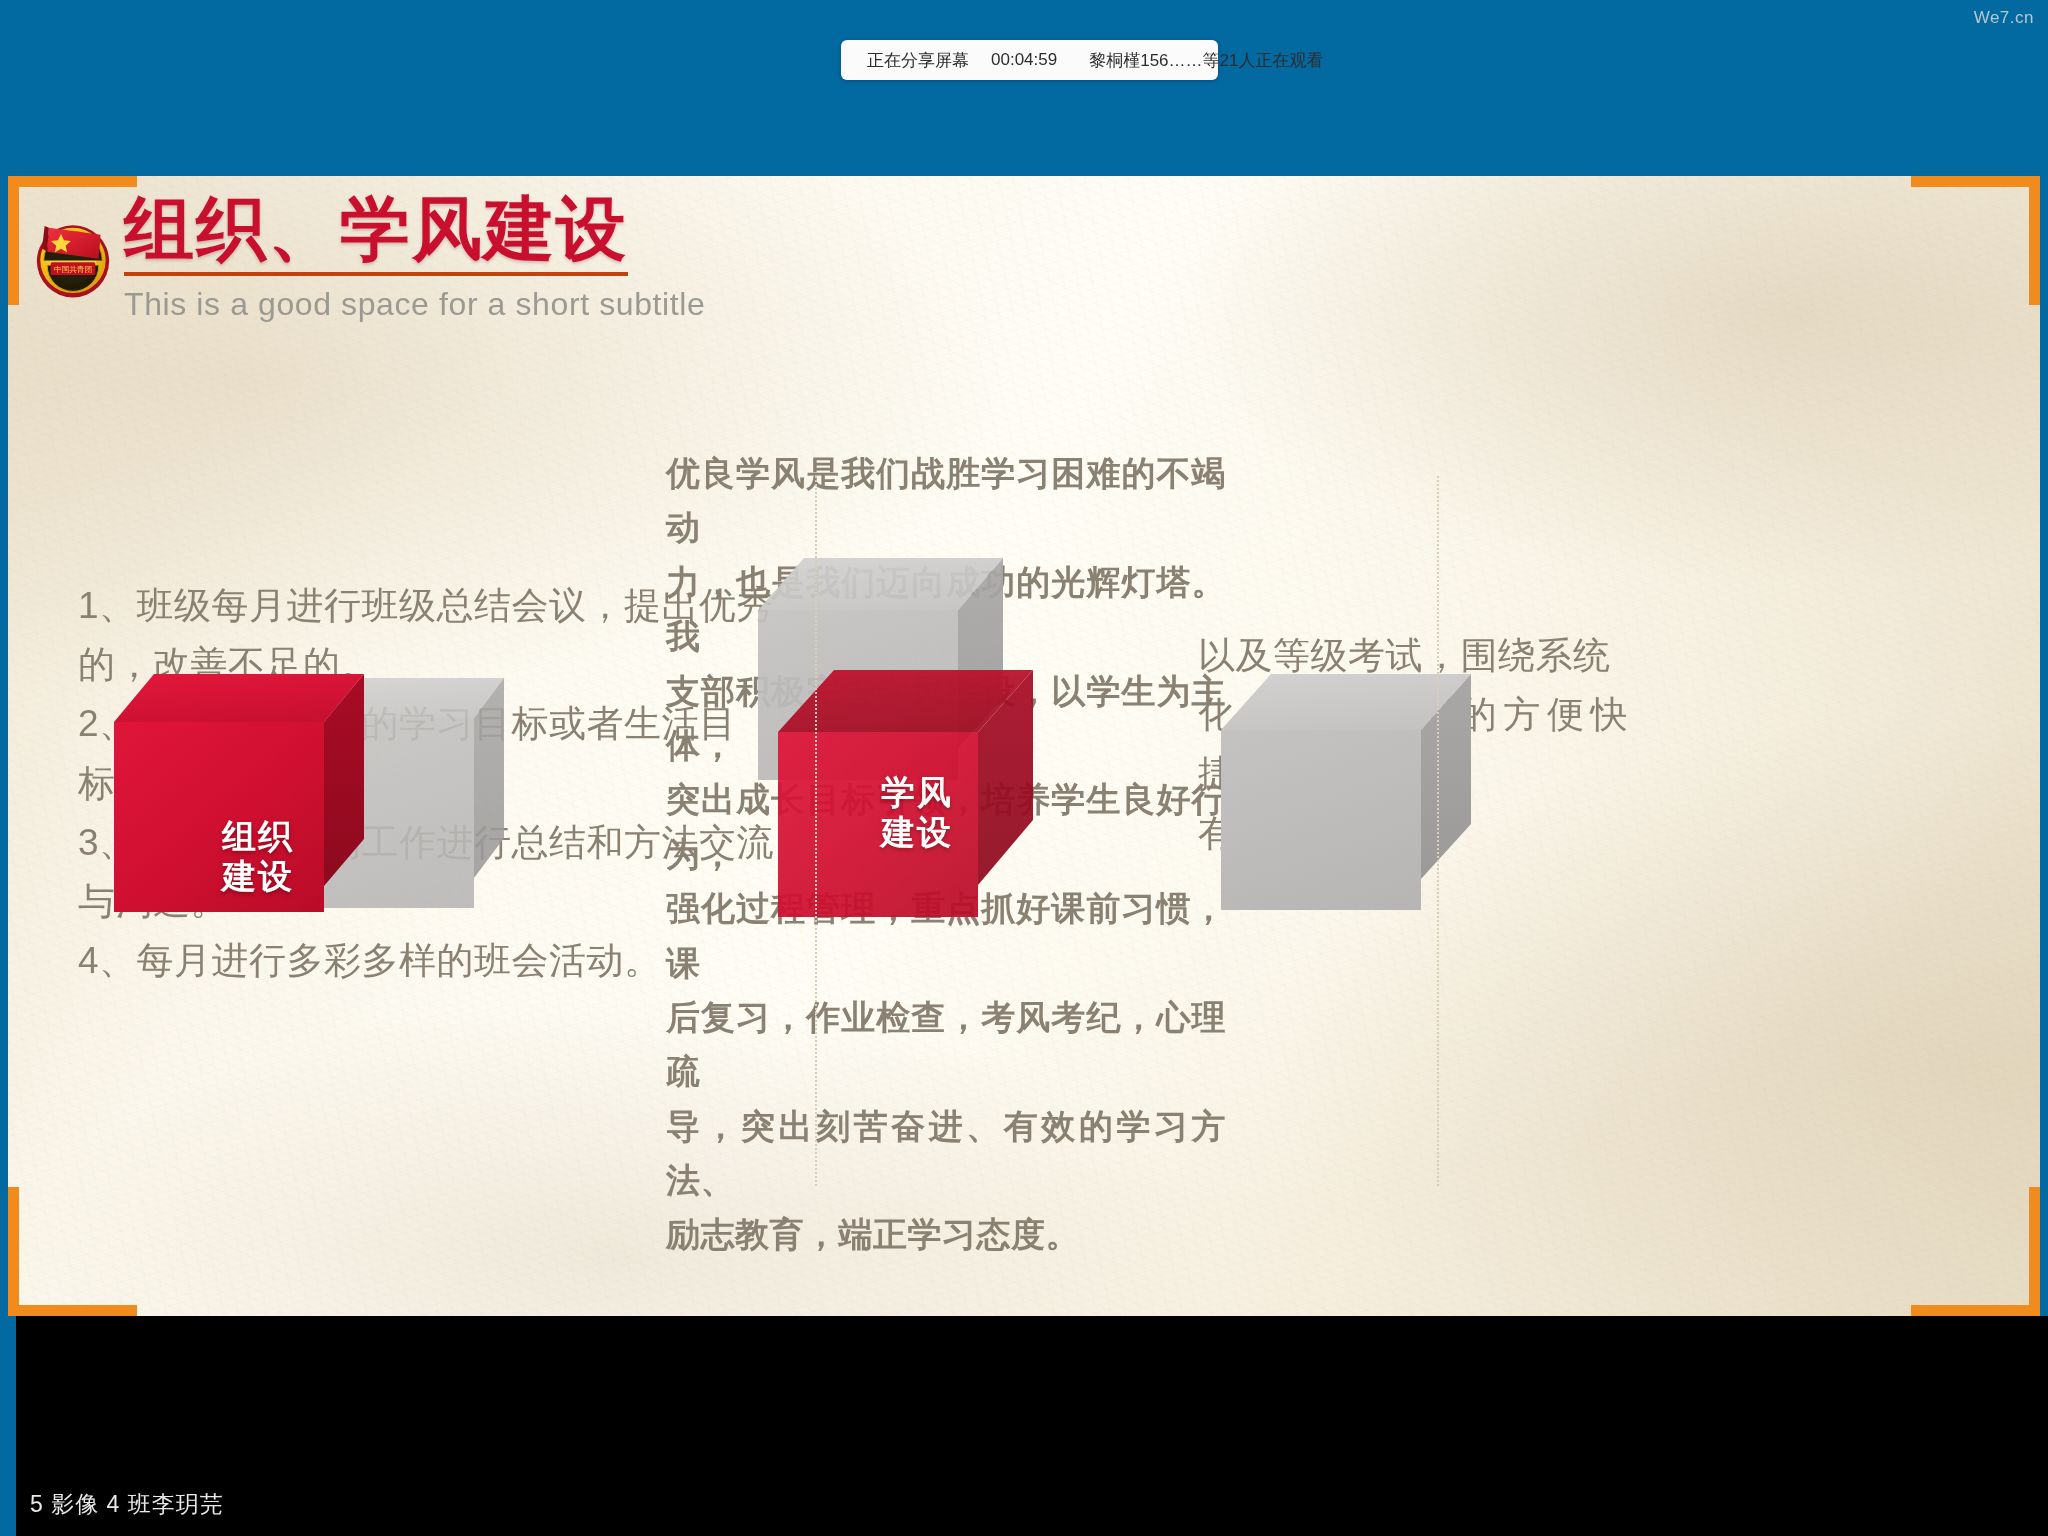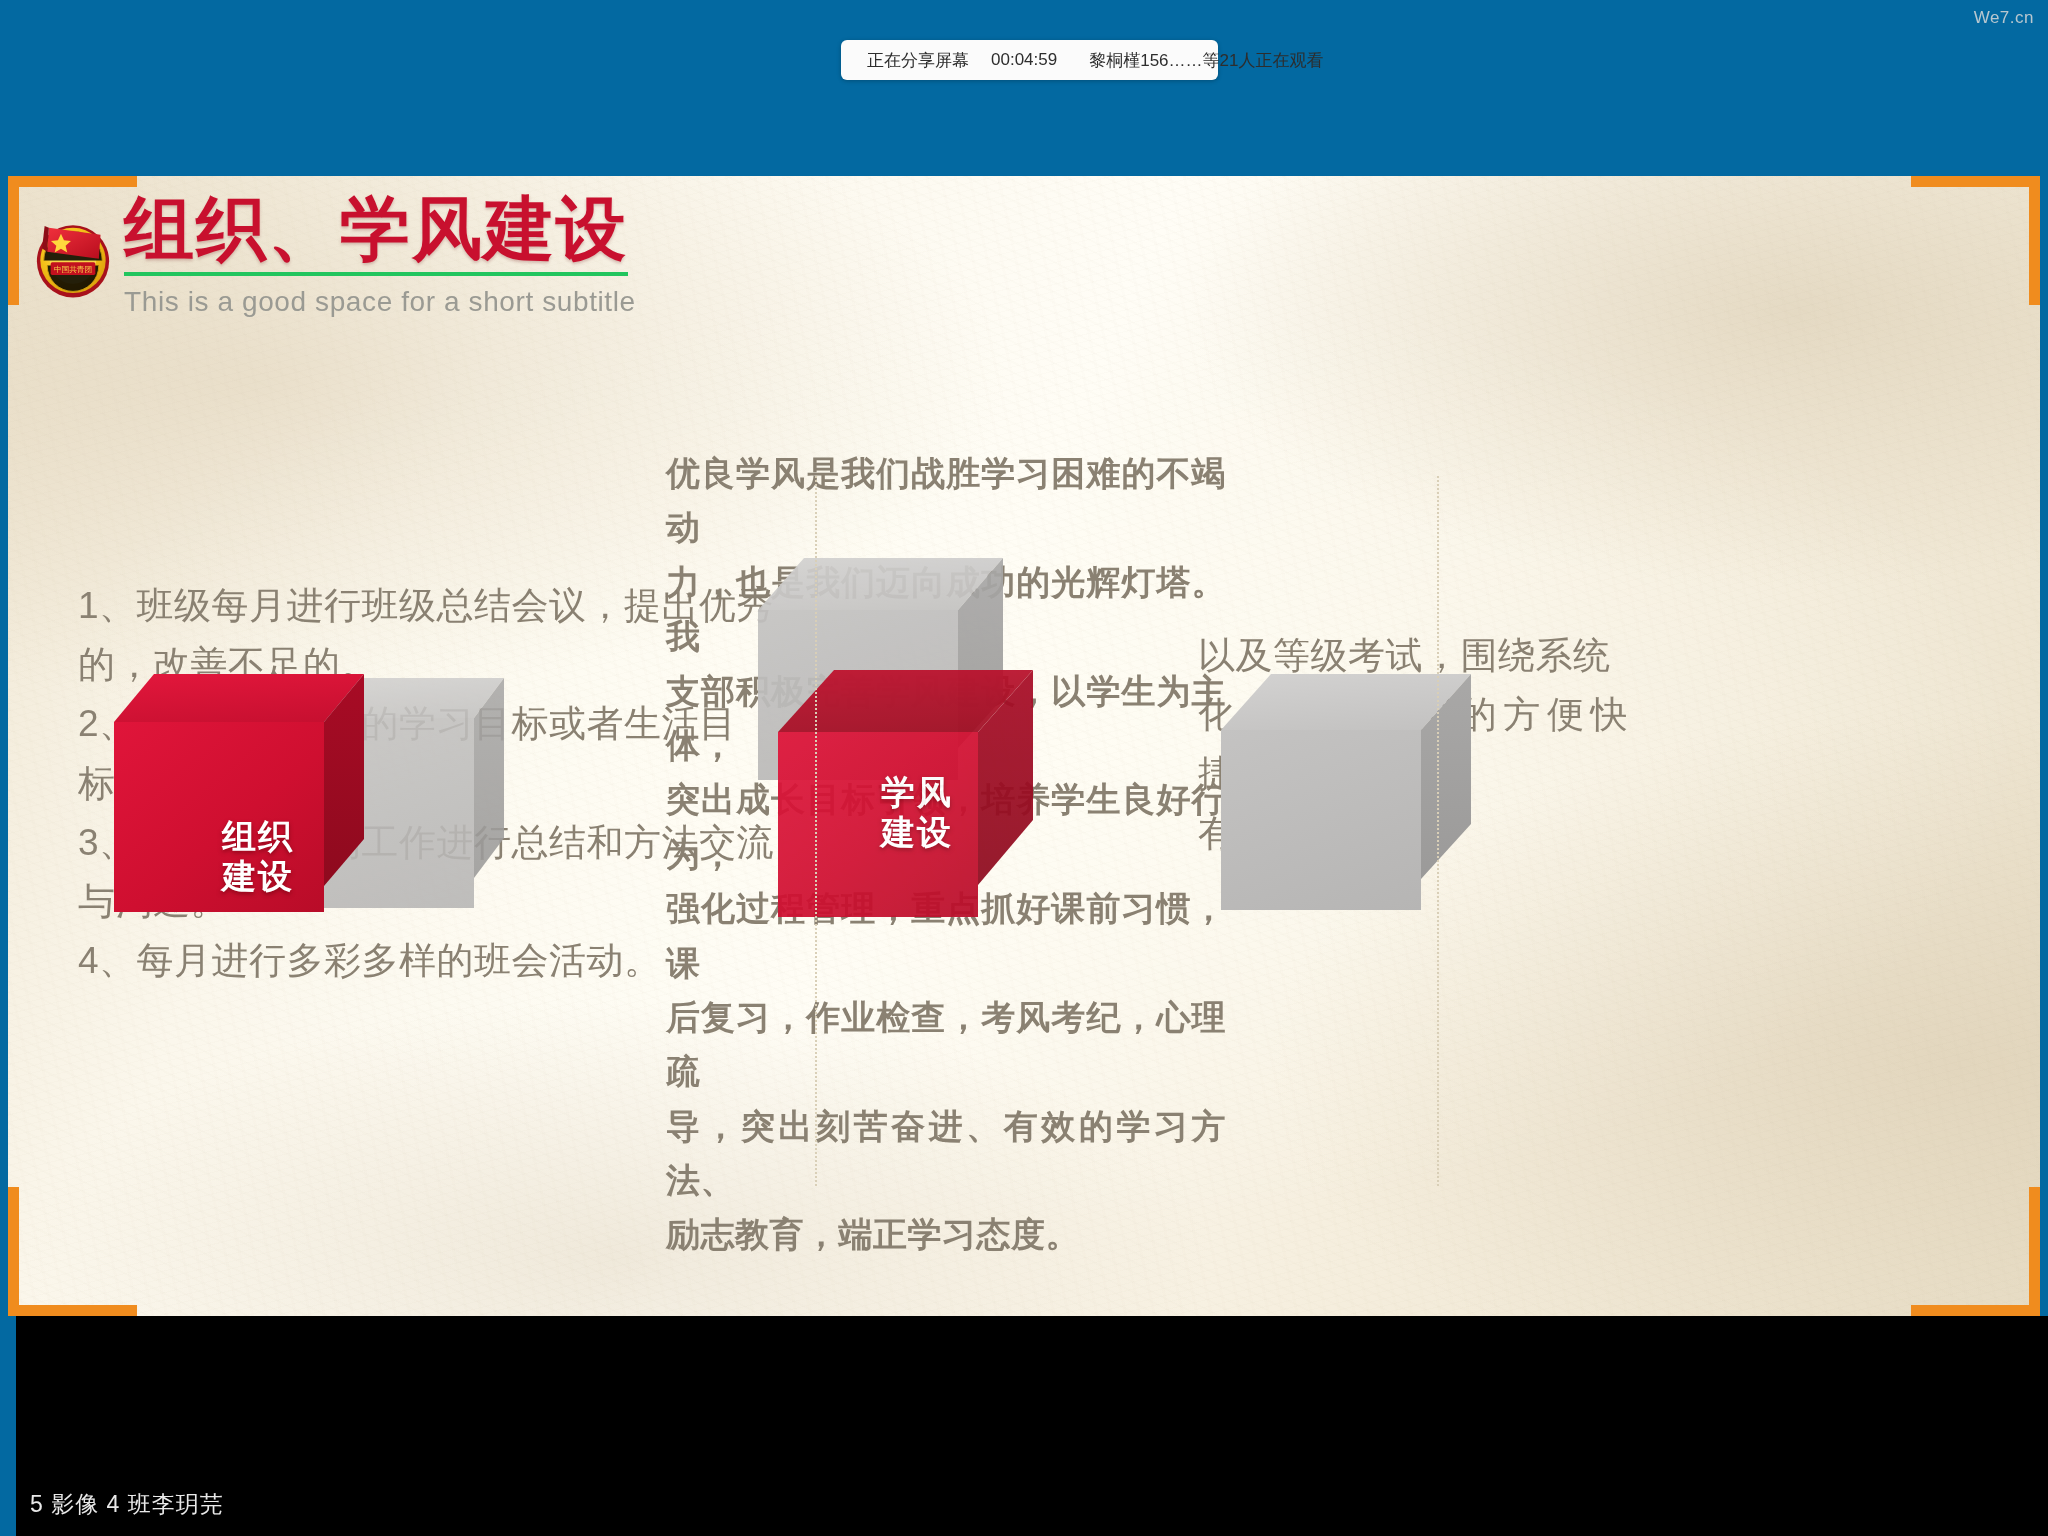--- a/index.html
+++ b/index.html
@@ -38,22 +38,22 @@
   .corner.tr{right:0;top:0;border-right-width:11px;border-top-width:11px;}
   .corner.bl{left:0;bottom:0;border-left-width:11px;border-bottom-width:11px;}
   .corner.br{right:0;bottom:0;border-right-width:11px;border-bottom-width:11px;}
 
   
   .header{position:absolute;left:22px;top:16px;display:flex;align-items:flex-start;}
   .emblem{position:relative;width:86px;height:86px;margin-top:22px;flex:0 0 auto;}
   .header-text{margin-left:8px;}
   .title{font-size:70px;line-height:1.06;color:#c8102e;font-weight:bold;
          letter-spacing:2px;text-shadow:0 2px 3px rgba(120,30,30,.25);
-         padding-bottom:6px;border-bottom:4px solid #22c55e;display:inline-block;}
-  .subtitle{margin-top:10px;font-size:28px;color:#9a9a93;letter-spacing:.6px;}
+         padding-bottom:6px;border-bottom:4px solid #c2410c;display:inline-block;}
+  .subtitle{margin-top:10px;font-size:32px;color:#9a9a93;letter-spacing:.6px;}
 
   
   .share-pill{position:absolute;left:841px;top:40px;width:377px;height:40px;
      background:#fbfbfb;border-radius:6px;display:flex;align-items:center;
      box-shadow:0 1px 4px rgba(0,0,0,.25);z-index:9;}
   .share-pill span{font-size:17px;color:#2d2d2d;white-space:nowrap;}
   .sp-status{margin-left:26px;}
   .sp-timer{margin-left:22px;}
   .sp-viewers{margin-left:32px;}
 

